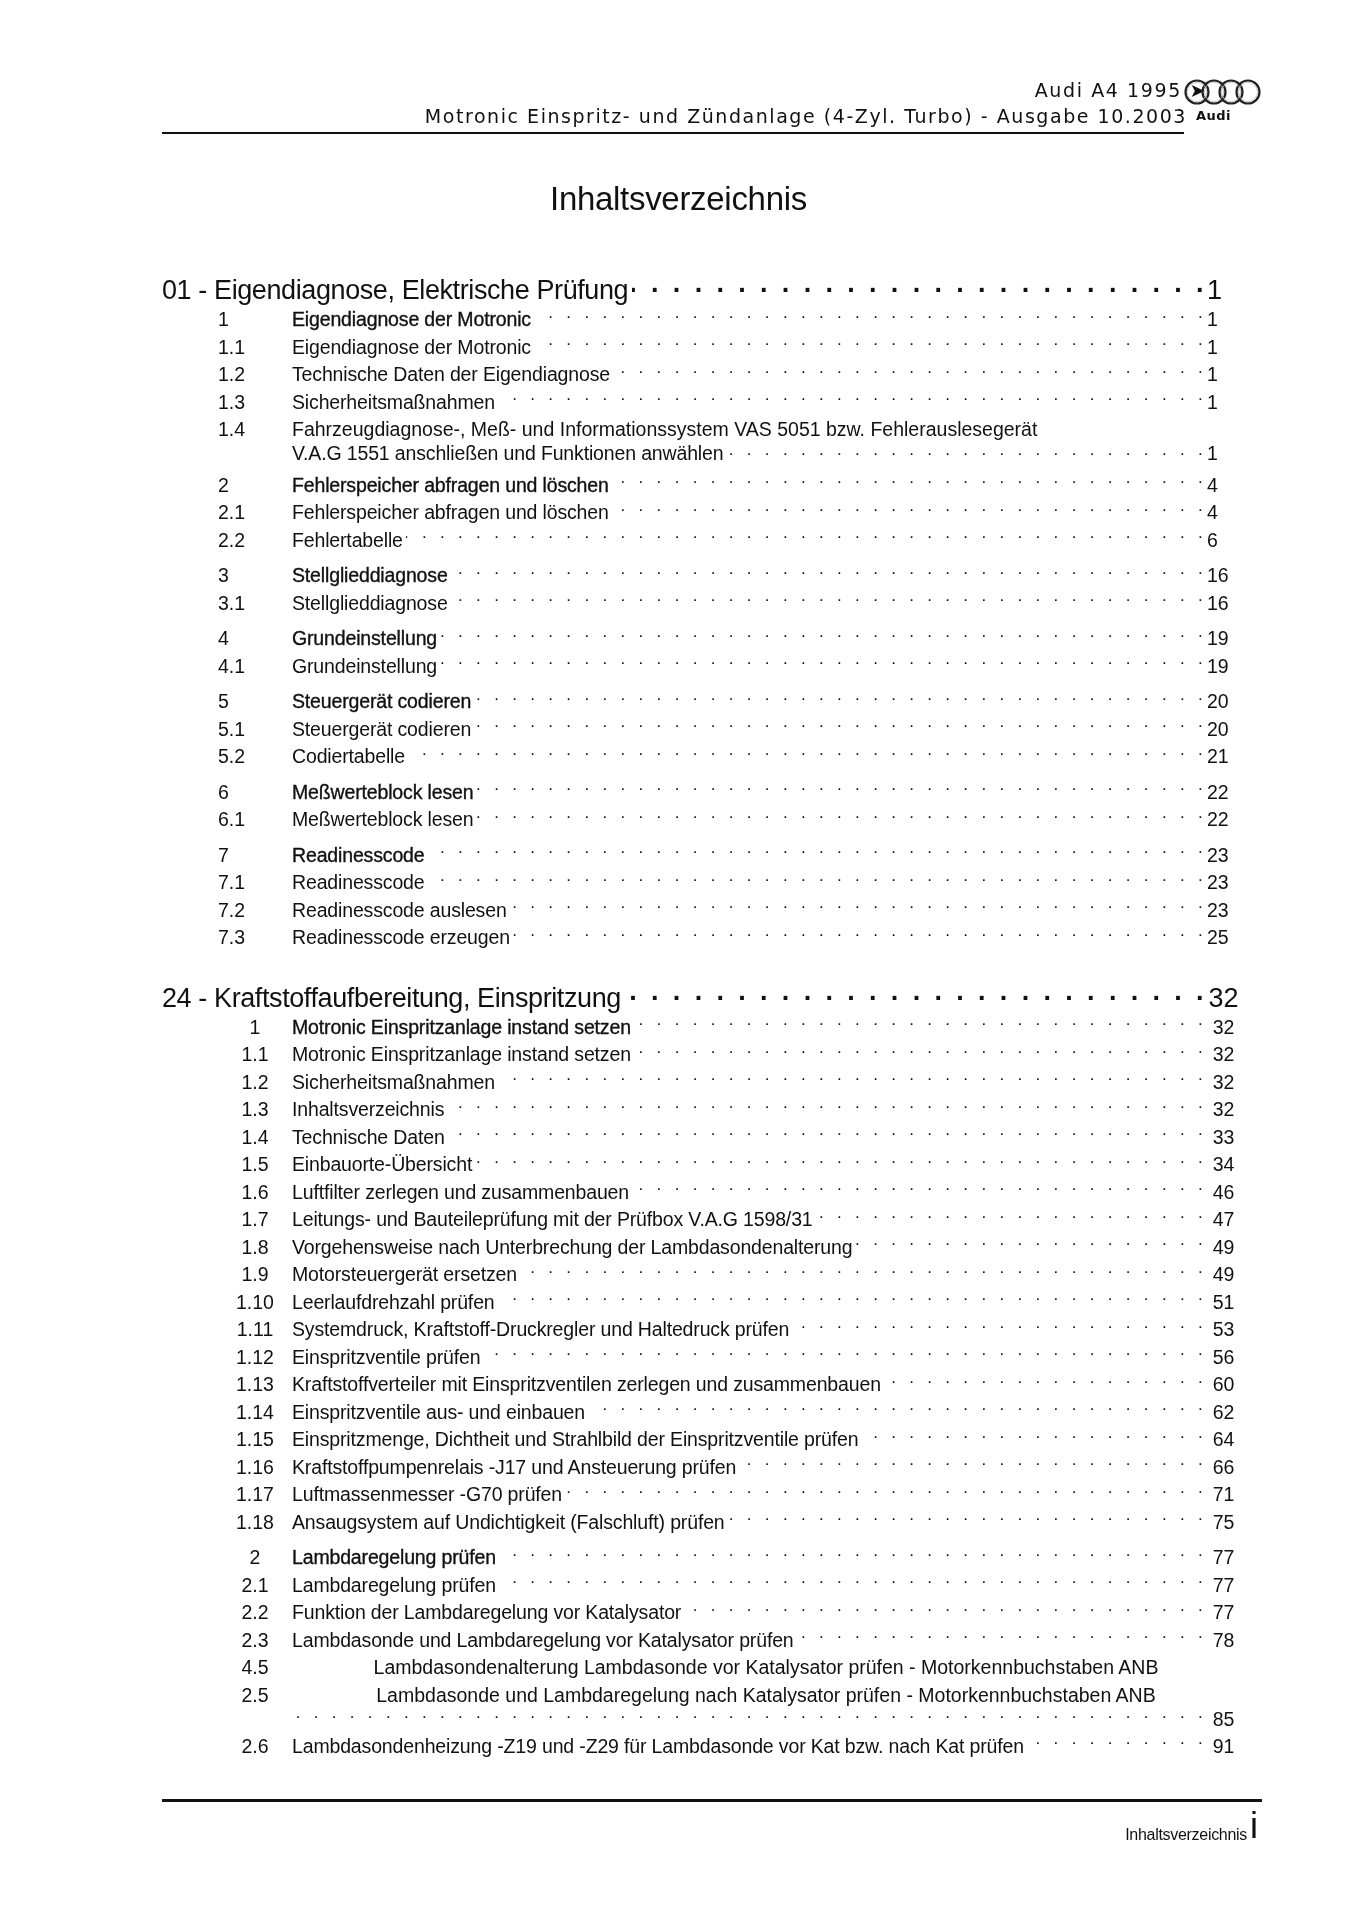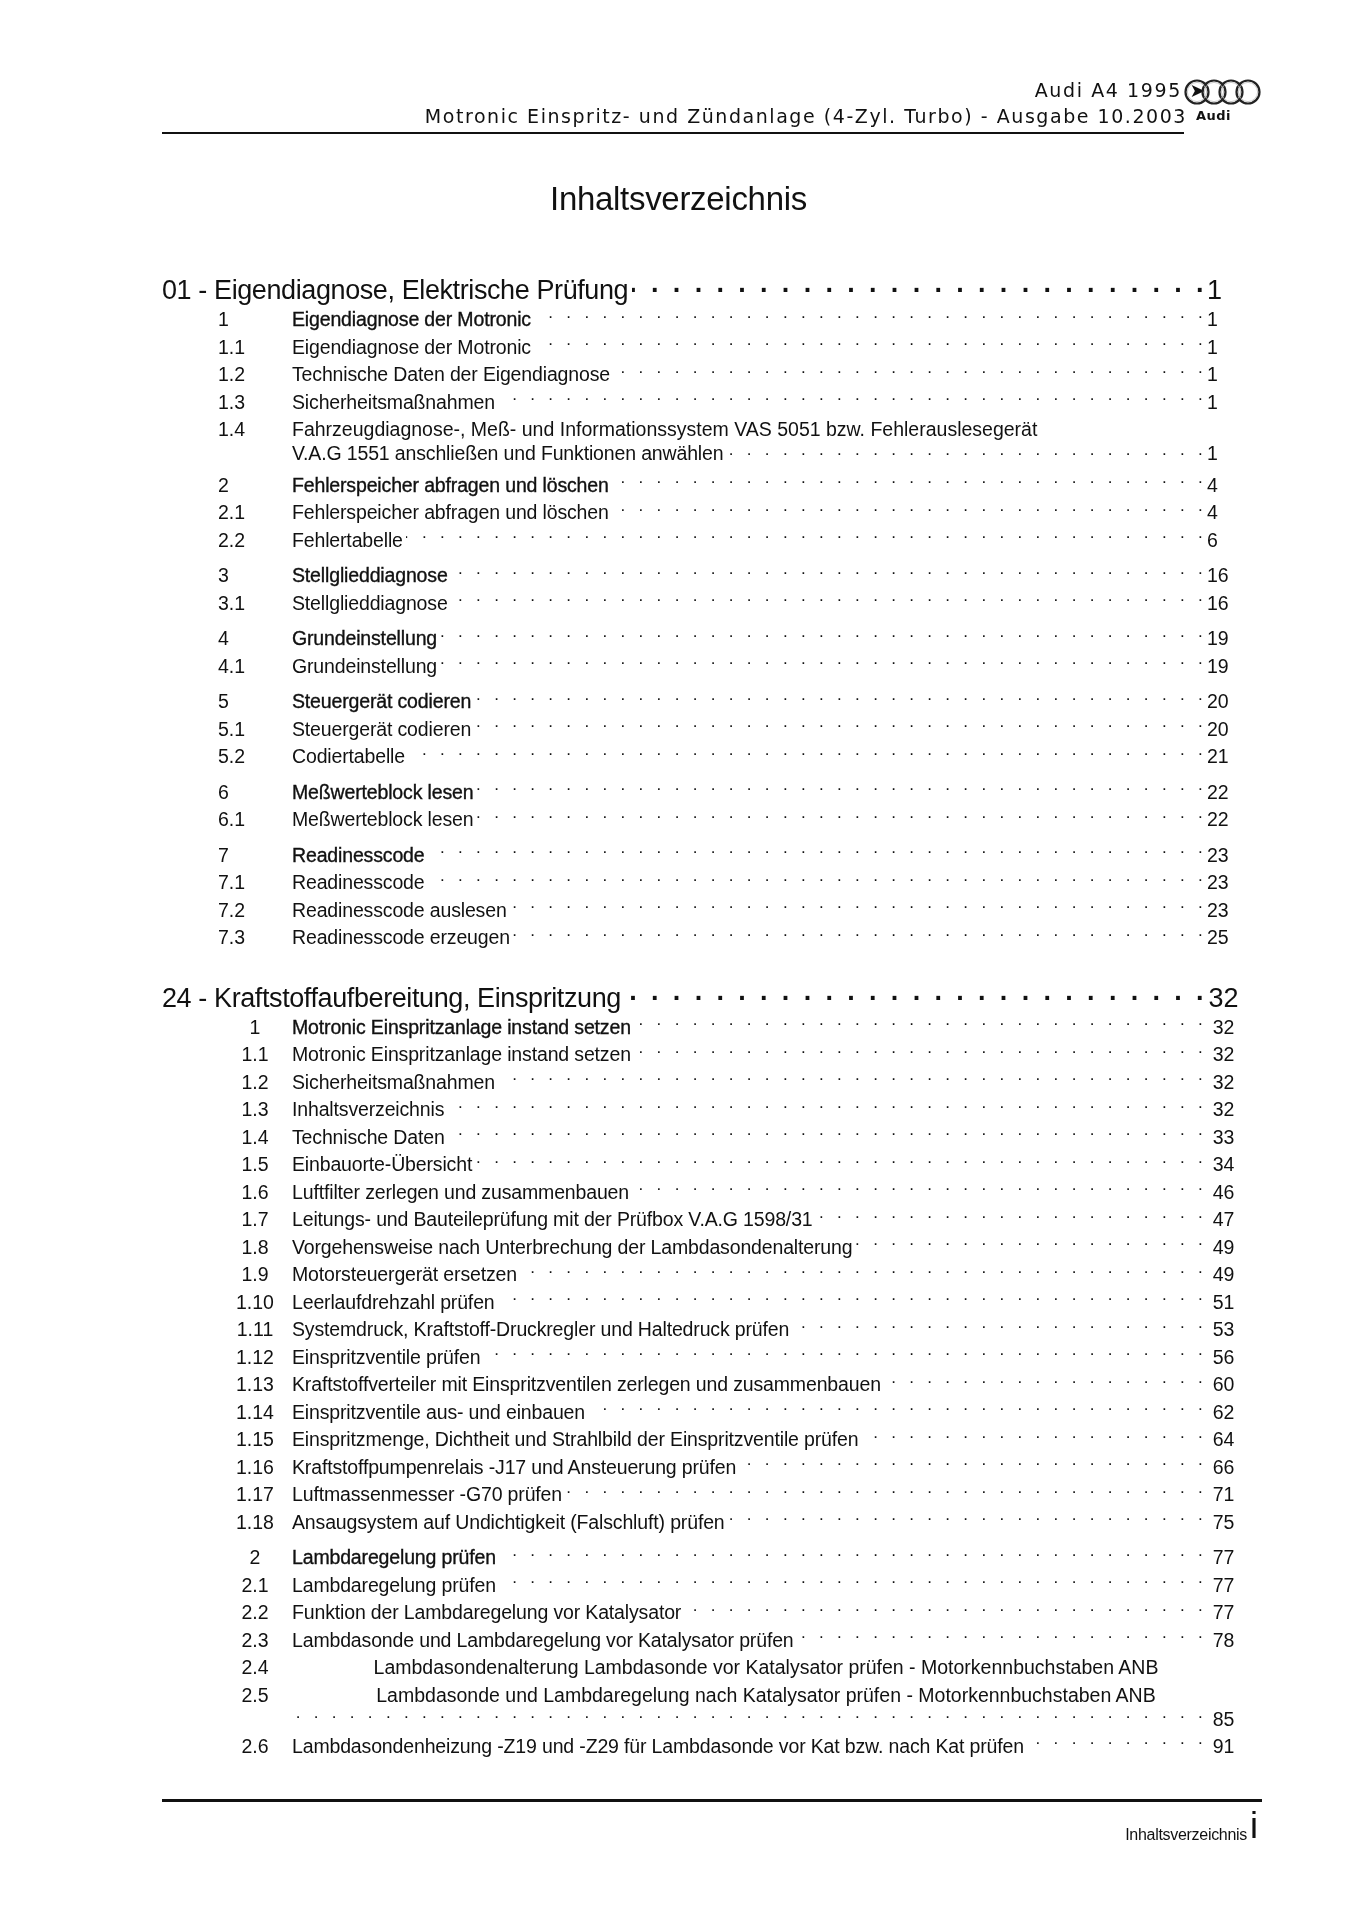--- a/index.html
+++ b/index.html
@@ -459,21 +459,21 @@
           </div>
           <div class="row">
             <span class="no">2.3</span>
             <span class="body">
               <span class="t">Lambdasonde und Lambdaregelung vor Katalysator prüfen</span>
               <span class="leader"></span>
               <span class="pg">78</span>
             </span>
           </div>
           <div class="row wrap wrap2">
-            <span class="no">2.4</span>
+            <span class="no">4.5</span>
             <span class="body">
               <span class="tline">Lambdasondenalterung Lambdasonde vor Katalysator prüfen - Motorkennbuchstaben ANB</span>
             </span>
           </div>
           <div class="row wrap wrap2">
             <span class="no">2.5</span>
             <span class="body">
               <span class="tline">Lambdasonde und Lambdaregelung nach Katalysator prüfen - Motorkennbuchstaben ANB</span>
               <span class="lastline">
                 <span class="leader"></span>

